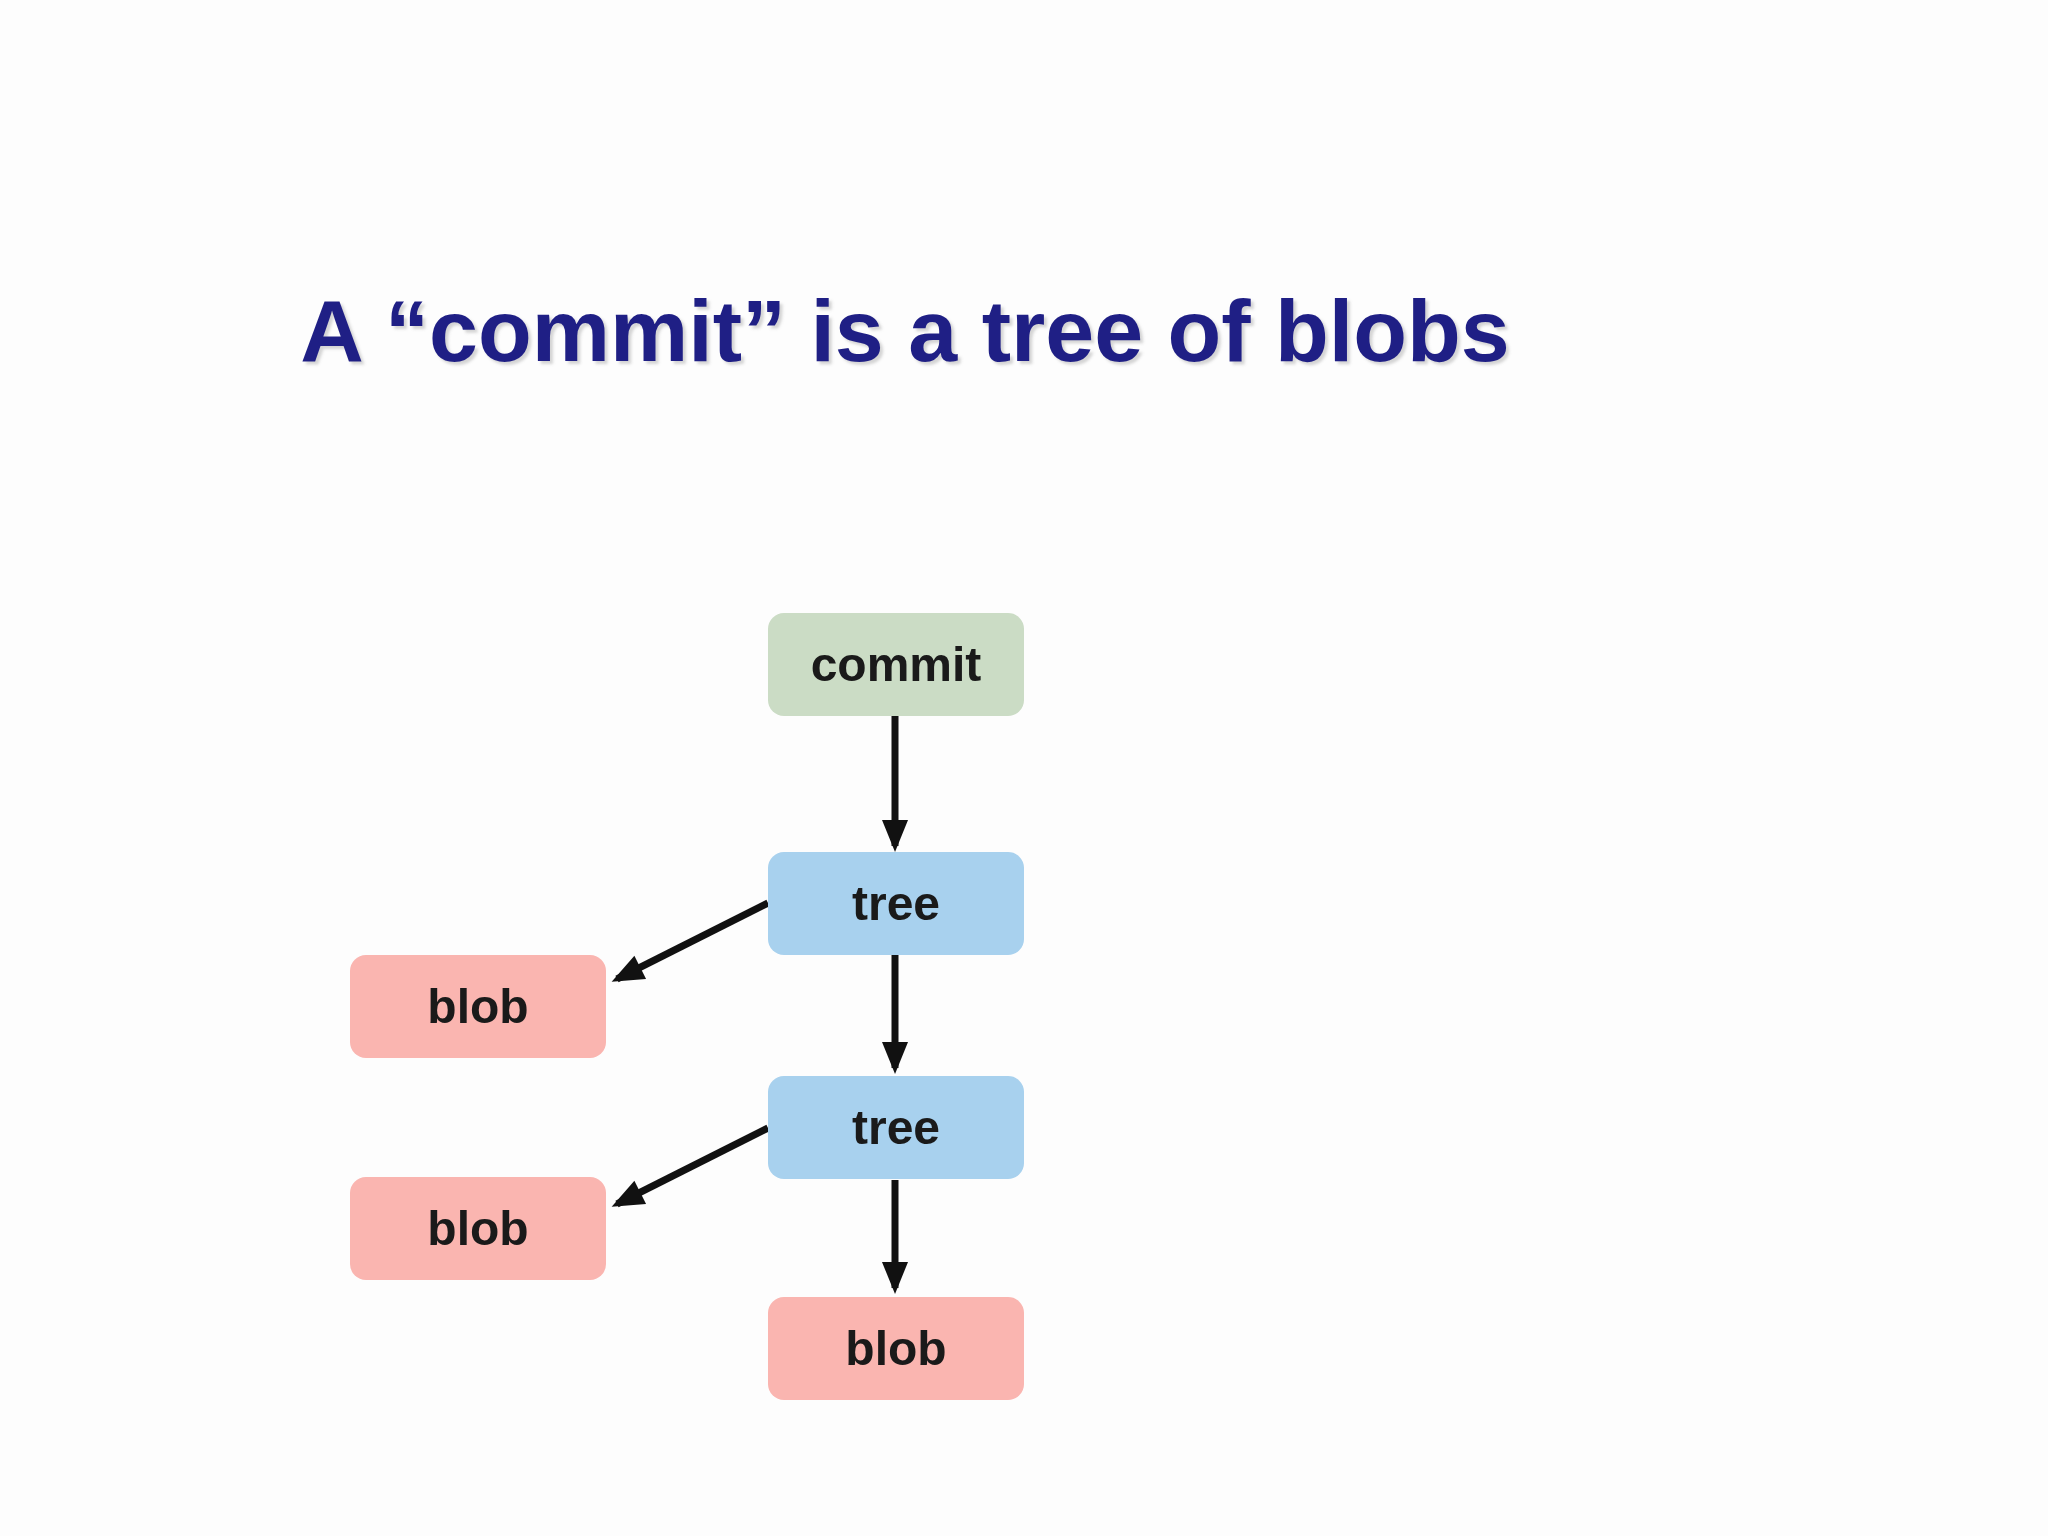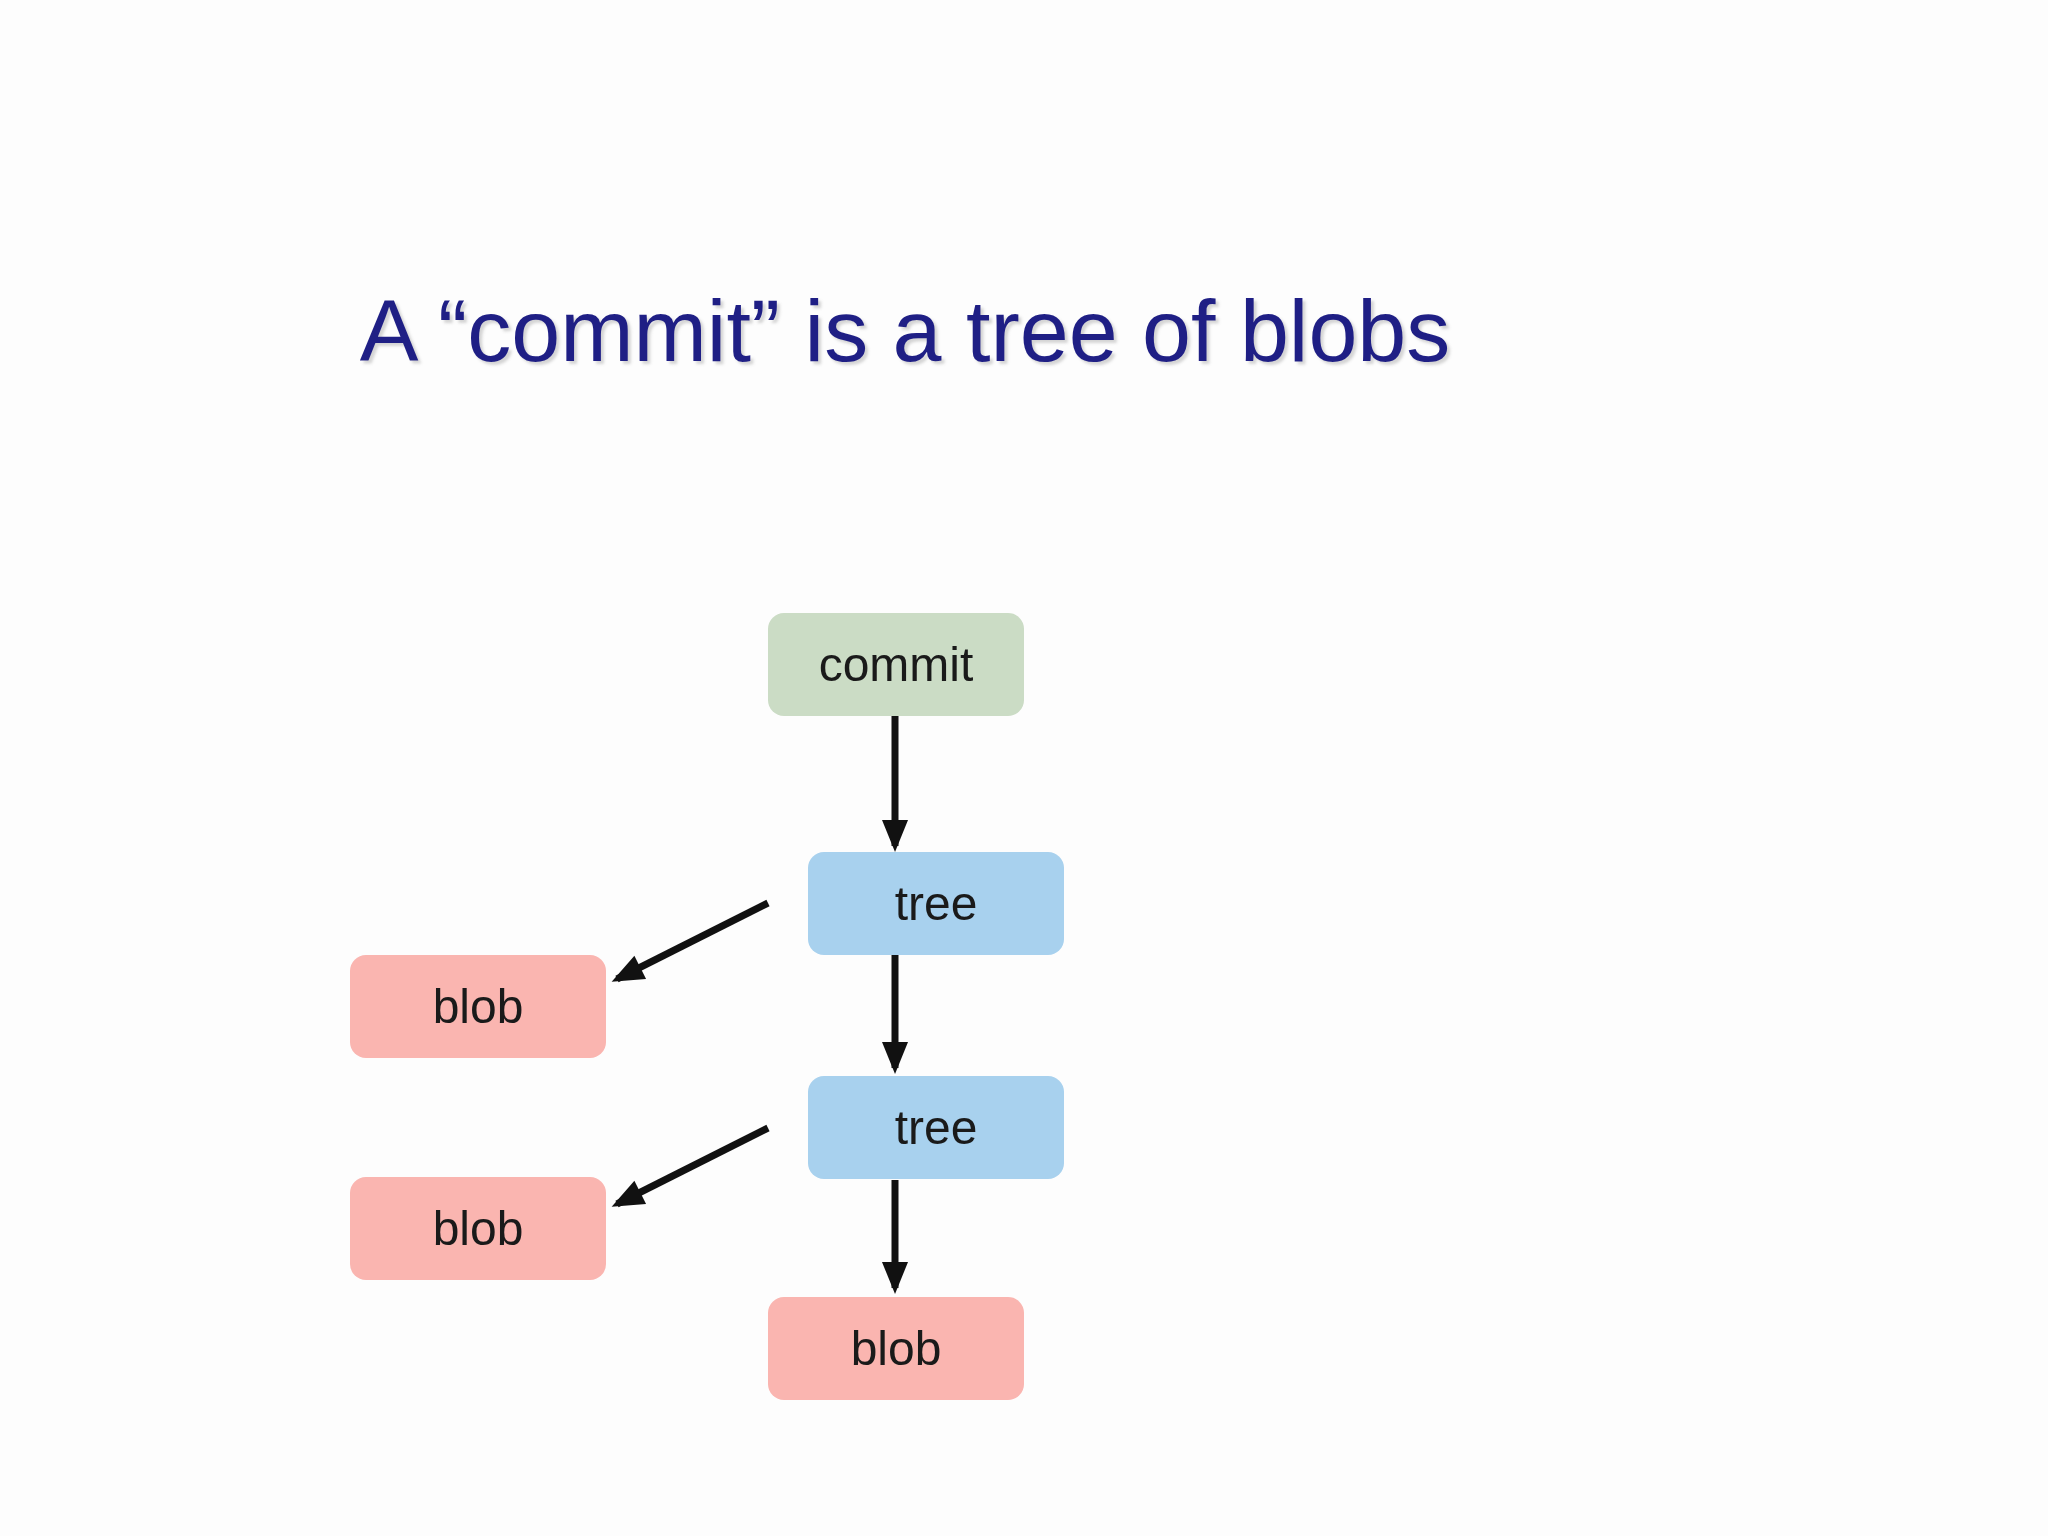--- a/index.html
+++ b/index.html
@@ -15,20 +15,21 @@
   html, body { width: 2048px; height: 1536px; }
   body {
     background: var(--background);
     font-family: "Liberation Sans", sans-serif;
     overflow: hidden;
   }
   .slide {
     position: relative;
     width: 1624px;
     height: 1536px;
+    font-weight: bold;
   }
   .title-block {
     position: absolute;
     top: 278px;
     left: 905px;
     transform: translateX(-50%);
     text-align: center;
     color: var(--title-text);
     font-size: 88px;
     line-height: 1.2;
@@ -53,21 +54,21 @@
     width: 256px;
     height: 103px;
     border-radius: 16px;
     display: flex;
     align-items: center;
     justify-content: center;
     font-size: 48px;
     color: var(--node-text);
   }
   .node-commit { background: var(--commit-fill); }
-  .node-tree   { background: var(--tree-fill); margin-left: 40px; }
+  .node-tree   { background: var(--tree-fill); }
   .node-blob   { background: var(--blob-fill); }
 
   #node-commit { left: 768px; top: 613px; }
   #node-tree-1 { left: 768px; top: 852px; }
   #node-blob-1 { left: 350px; top: 955px; }
   #node-tree-2 { left: 768px; top: 1076px; }
   #node-blob-2 { left: 350px; top: 1177px; }
   #node-blob-3 { left: 768px; top: 1297px; }
 </style>
 </head>

